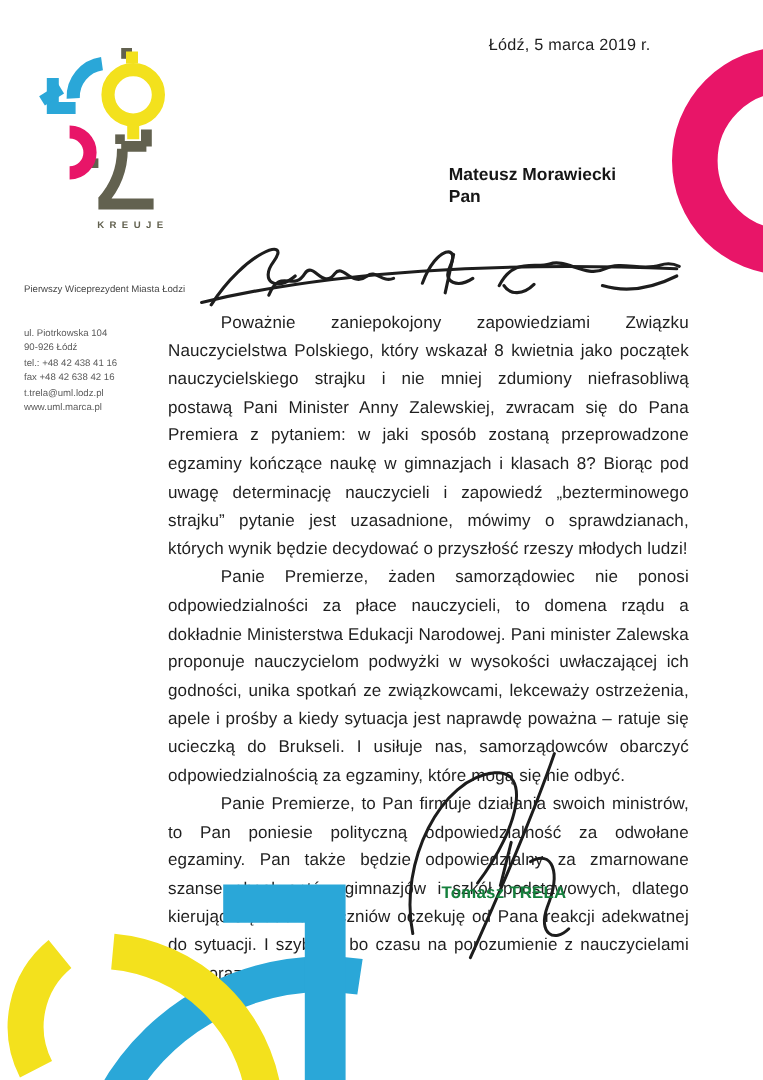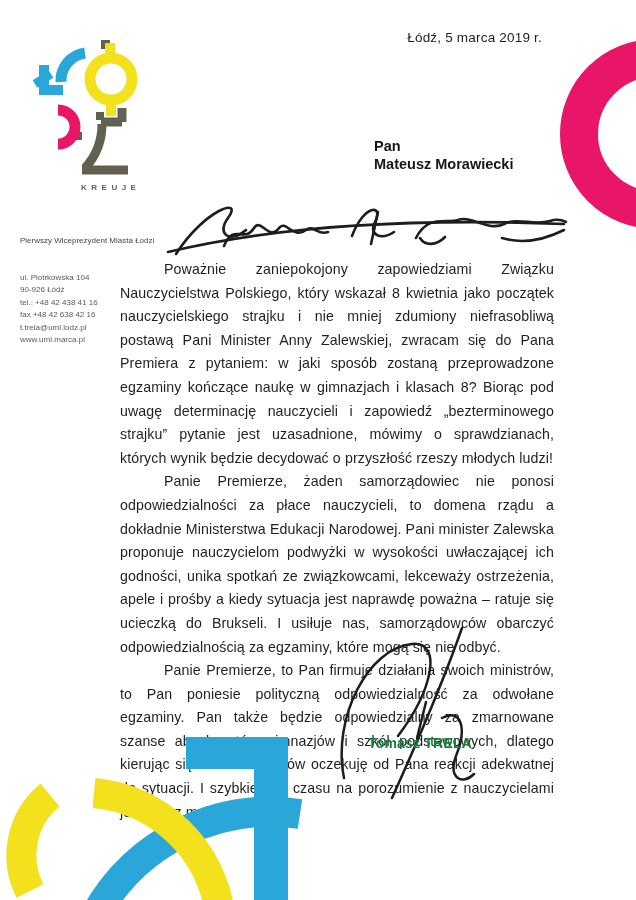--- a/index.html
+++ b/index.html
@@ -42,21 +42,21 @@
   .recipient{
     position:absolute; left:374px; top:124px;
     font-size:14.5px; font-weight:bold; line-height:17.5px; color:#161616;
   }
   
   .salutation-svg{position:absolute; left:166px; top:178px;}
   .signature-svg{position:absolute; left:328px; top:612px;}
   .script-stroke{fill:none; stroke:#1d1d1d; stroke-linecap:round; stroke-linejoin:round;}
   
   .body-text{
-    position:absolute; left:120px; top:244px; width:434px;
+    position:absolute; left:140px; top:244px; width:434px;
     font-size:14.2px; line-height:23.6px; color:#1f1f1f;
     text-align:justify; letter-spacing:.1px;
   }
   .body-text p{margin:0; text-indent:44px;}
   
   .signer-name{
     position:absolute; left:340px; top:721px; width:160px;
     text-align:center; font-size:14px; font-weight:bold; color:#15803d;
     letter-spacing:.2px;
   }
@@ -99,22 +99,22 @@
   <div class="sender-address">
     <div>ul. Piotrkowska 104</div>
     <div>90-926 Łódź</div>
     <div>tel.: +48 42 438 41 16</div>
     <div>fax +48 42 638 42 16</div>
     <div>t.trela@uml.lodz.pl</div>
     <div>www.uml.marca.pl</div>
   </div>
 
   <div class="recipient">
+    <div>Mateusz Morawiecki</div>
     <div>Pan</div>
-    <div>Mateusz Morawiecki</div>
   </div>
 
   <svg class="salutation-svg" width="404" height="74" viewBox="0 0 404 74" aria-hidden="true">
     <g class="script-stroke" stroke-width="2.6">
       <path d="M 10 62 C 38 18 78 4 62 26 C 50 42 64 52 80 38"></path>
       <path d="M 58 54 C 68 30 78 52 88 36 C 95 25 103 50 113 36 C 120 27 127 48 140 38 C 147 32 152 44 162 40"></path>
       <path d="M 2 60 C 110 34 250 26 398 32"></path>
       <path d="M 186 44 C 198 12 218 12 209 30 C 202 44 216 48 228 40"></path>
       <path d="M 212 20 L 205 52"></path>
       <path d="M 250 46 C 262 22 280 32 292 28 C 306 23 322 40 338 32 C 352 25 368 34 384 29 C 390 27 396 28 400 30"></path>

